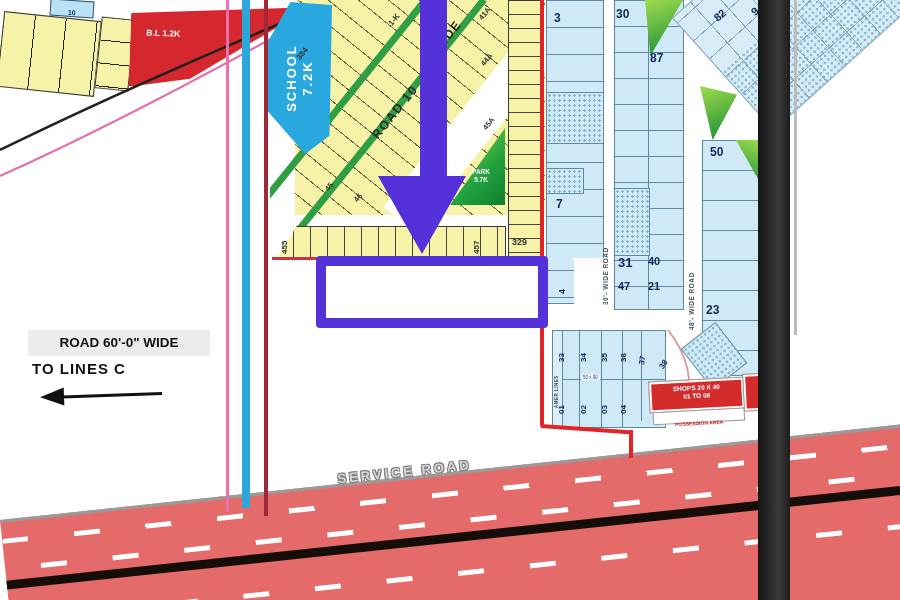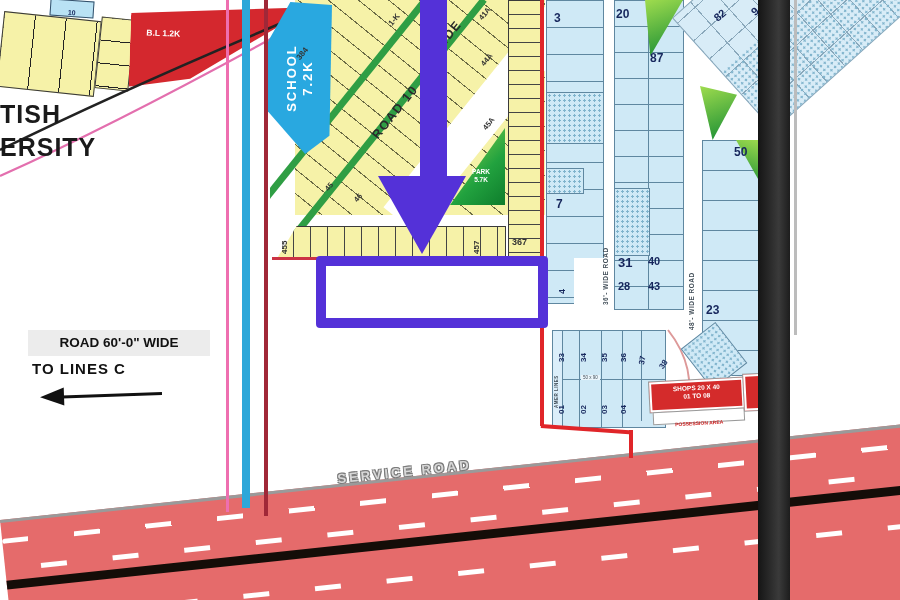--- a/index.html
+++ b/index.html
@@ -36,24 +36,20 @@
     <div class="a cellY" style="left:98px;top:18px;width:32px;height:70px;transform:rotate(6deg);background-image:repeating-linear-gradient(180deg,transparent 0 22px,#222 22px 23px);"></div>
     <div class="a" style="left:130px;top:4px;width:180px;height:86px;background:#d4282e;transform:rotate(2deg);clip-path:polygon(0 14%,100% 0,34% 88%,0 100%);">
       <span style="position:absolute;left:16px;top:26px;color:#fff;font-weight:bold;font-size:8.5px;">B.L 1.2K</span>
     </div>
     <svg class="a" width="340" height="200" style="left:0;top:0;">
       <path d="M0,150 Q130,86 322,6" stroke="#222" stroke-width="2.5" fill="none"></path>
       <path d="M0,176 Q125,120 305,20" stroke="#e36fae" stroke-width="2.2" fill="none"></path>
     </svg>
   </div>
 
-  <div class="a" style="left:0;top:100px;color:#1a1a1a;font-weight:bold;">
-    <div style="font-size:25px;letter-spacing:1px;">TISH</div>
-    <div style="font-size:25px;letter-spacing:1px;margin-top:4px;">ERSITY</div>
-  </div>
 
   <div class="a" style="left:28px;top:330px;width:182px;height:26px;background:#ececec;text-align:center;">
     <span style="font-size:13.5px;font-weight:bold;color:#111;line-height:26px;">ROAD 60'-0" WIDE</span>
   </div>
   <div class="a" style="left:32px;top:360px;font-size:15px;font-weight:bold;color:#111;letter-spacing:1px;">TO LINES C</div>
   <div class="a" style="left:40px;top:384px;width:130px;height:22px;transform:rotate(-2deg);">
     <div class="a" style="left:22px;top:10px;width:100px;height:3px;background:#111;"></div>
     <div class="a" style="left:0;top:2px;width:0;height:0;border-top:9px solid transparent;border-bottom:9px solid transparent;border-right:24px solid #111;"></div>
   </div>
 
@@ -145,45 +141,45 @@
   <div class="a" style="left:264px;top:0;width:4px;height:516px;background:#a02838;"></div>
 
   <div class="a" style="left:316px;top:256px;width:212px;height:52px;background:#fff;border:10px solid #5431d8;border-radius:4px;"></div>
   <div class="a" style="left:378px;top:0;width:88px;height:254px;">
     <div class="a" style="left:42px;top:0;width:27px;height:178px;background:#5431d8;"></div>
     <div class="a" style="left:0;top:176px;width:0;height:0;border-left:44px solid transparent;border-right:44px solid transparent;border-top:78px solid #5431d8;"></div>
   </div>
 
   <div class="a" id="plots" style="left:0;top:0;width:900px;height:600px;">
       <span class="num" style="left: 554px; top: 12px; font-size: 12px;">3</span>
-      <span class="num" style="left: 616px; top: 8px; font-size: 12px;">20</span>
+      <span class="num" style="left: 616px; top: 8px; font-size: 12px;">30</span>
       <span class="num" style="left: 650px; top: 52px; font-size: 12px;">87</span>
       <span class="num" style="left: 714px; top: 10px; font-size: 11px; transform: rotate(-40deg);">82</span>
       <span class="num" style="left: 752px; top: 6px; font-size: 11px; transform: rotate(-40deg);">9</span>
-      <span class="num" style="left: 710px; top: 146px; font-size: 12px; margin-left: 24px;">50</span>
+      <span class="num" style="left: 710px; top: 146px; font-size: 12px;">50</span>
       <span class="num" style="left: 556px; top: 198px; font-size: 12px;">7</span>
       <span class="num" style="left: 618px; top: 256px; font-size: 13px;">31</span>
       <span class="num" style="left: 648px; top: 256px; font-size: 11px; text-align: right;">40</span>
-      <span class="num" style="left: 618px; top: 281px; font-size: 11px;">28</span>
-      <span class="num" style="left: 648px; top: 281px; font-size: 11px;">43</span>
+      <span class="num" style="left: 618px; top: 281px; font-size: 11px;">47</span>
+      <span class="num" style="left: 648px; top: 281px; font-size: 11px;">21</span>
       <span class="num" style="left: 706px; top: 304px; font-size: 12px;">23</span>
       <span class="num" style="left: 558px; top: 294px; font-size: 9px; transform: rotate(-90deg); transform-origin: 0px 0px;">4</span>
       <span class="num" style="left: 558px; top: 362px; font-size: 8px; transform: rotate(-90deg); transform-origin: 0px 0px;">33</span>
       <span class="num" style="left: 580px; top: 362px; font-size: 8px; transform: rotate(-90deg); transform-origin: 0px 0px;">34</span>
       <span class="num" style="left: 601px; top: 362px; font-size: 8px; transform: rotate(-90deg); transform-origin: 0px 0px;">35</span>
       <span class="num" style="left: 620px; top: 362px; font-size: 8px; transform: rotate(-90deg); transform-origin: 0px 0px;">36</span>
       <span class="num" style="left: 638px; top: 364px; font-size: 8px; transform: rotate(-80deg); transform-origin: 0px 0px;">37</span>
       <span class="num" style="left: 658px; top: 366px; font-size: 8px; transform: rotate(-55deg); transform-origin: 0px 0px;">38</span>
       <span class="num" style="left: 558px; top: 414px; font-size: 8px; transform: rotate(-90deg); transform-origin: 0px 0px;">01</span>
       <span class="num" style="left: 580px; top: 414px; font-size: 8px; transform: rotate(-90deg); transform-origin: 0px 0px;">02</span>
       <span class="num" style="left: 601px; top: 414px; font-size: 8px; transform: rotate(-90deg); transform-origin: 0px 0px;">03</span>
       <span class="num" style="left: 620px; top: 414px; font-size: 8px; transform: rotate(-90deg); transform-origin: 0px 0px;">04</span>
       <span class="num y" style="left: 281px; top: 254px; font-size: 8px; transform: rotate(-90deg); transform-origin: 0px 0px;">455</span>
       <span class="num y" style="left: 473px; top: 254px; font-size: 8px; transform: rotate(-90deg); transform-origin: 0px 0px;">457</span>
-      <span class="num y" style="left: 512px; top: 238px; font-size: 9px;">367</span>
+      <span class="num y" style="left: 512px; top: 238px; font-size: 9px;">329</span>
       <span class="num y" style="left: 478px; top: 10px; font-size: 7.5px; transform: rotate(-51deg);">41A</span>
       <span class="num y" style="left: 480px; top: 56px; font-size: 7.5px; transform: rotate(-51deg);">44A</span>
       <span class="num y" style="left: 482px; top: 120px; font-size: 7.5px; transform: rotate(-51deg);">45A</span>
       <span class="num y" style="left: 325px; top: 183px; font-size: 7.5px; transform: rotate(-51deg);">45</span>
       <span class="num y" style="left: 354px; top: 194px; font-size: 7.5px; transform: rotate(-51deg);">46</span>
       <span class="num y" style="left: 388px; top: 16px; font-size: 8px; transform: rotate(-51deg);">1-K</span>
       <span class="num y" style="left: 296px; top: 50px; font-size: 8px; transform: rotate(-51deg);">384</span>
     </div>
 
   <div class="a" style="left:758px;top:0;width:32px;height:600px;background:linear-gradient(90deg,#151515,#3a3a3a 65%,#1d1d1d);"></div>

